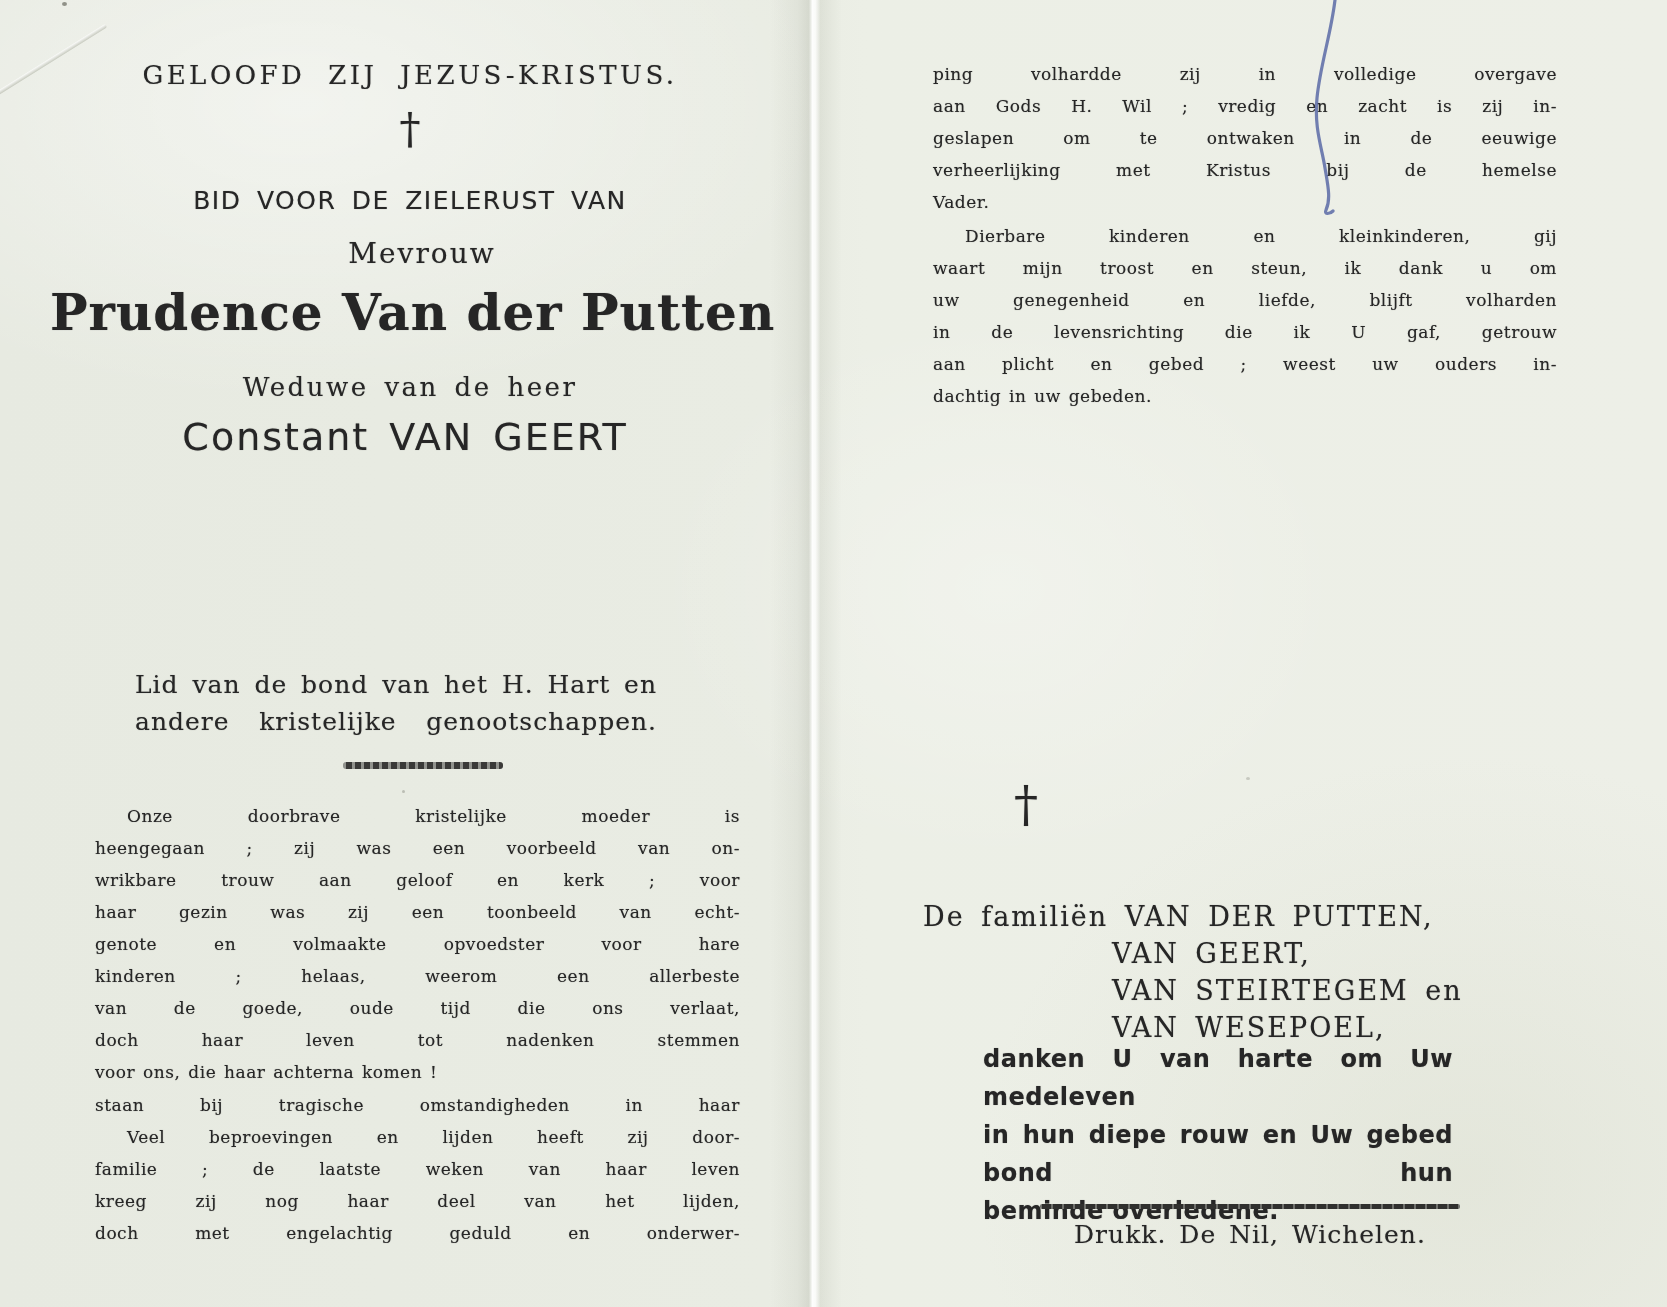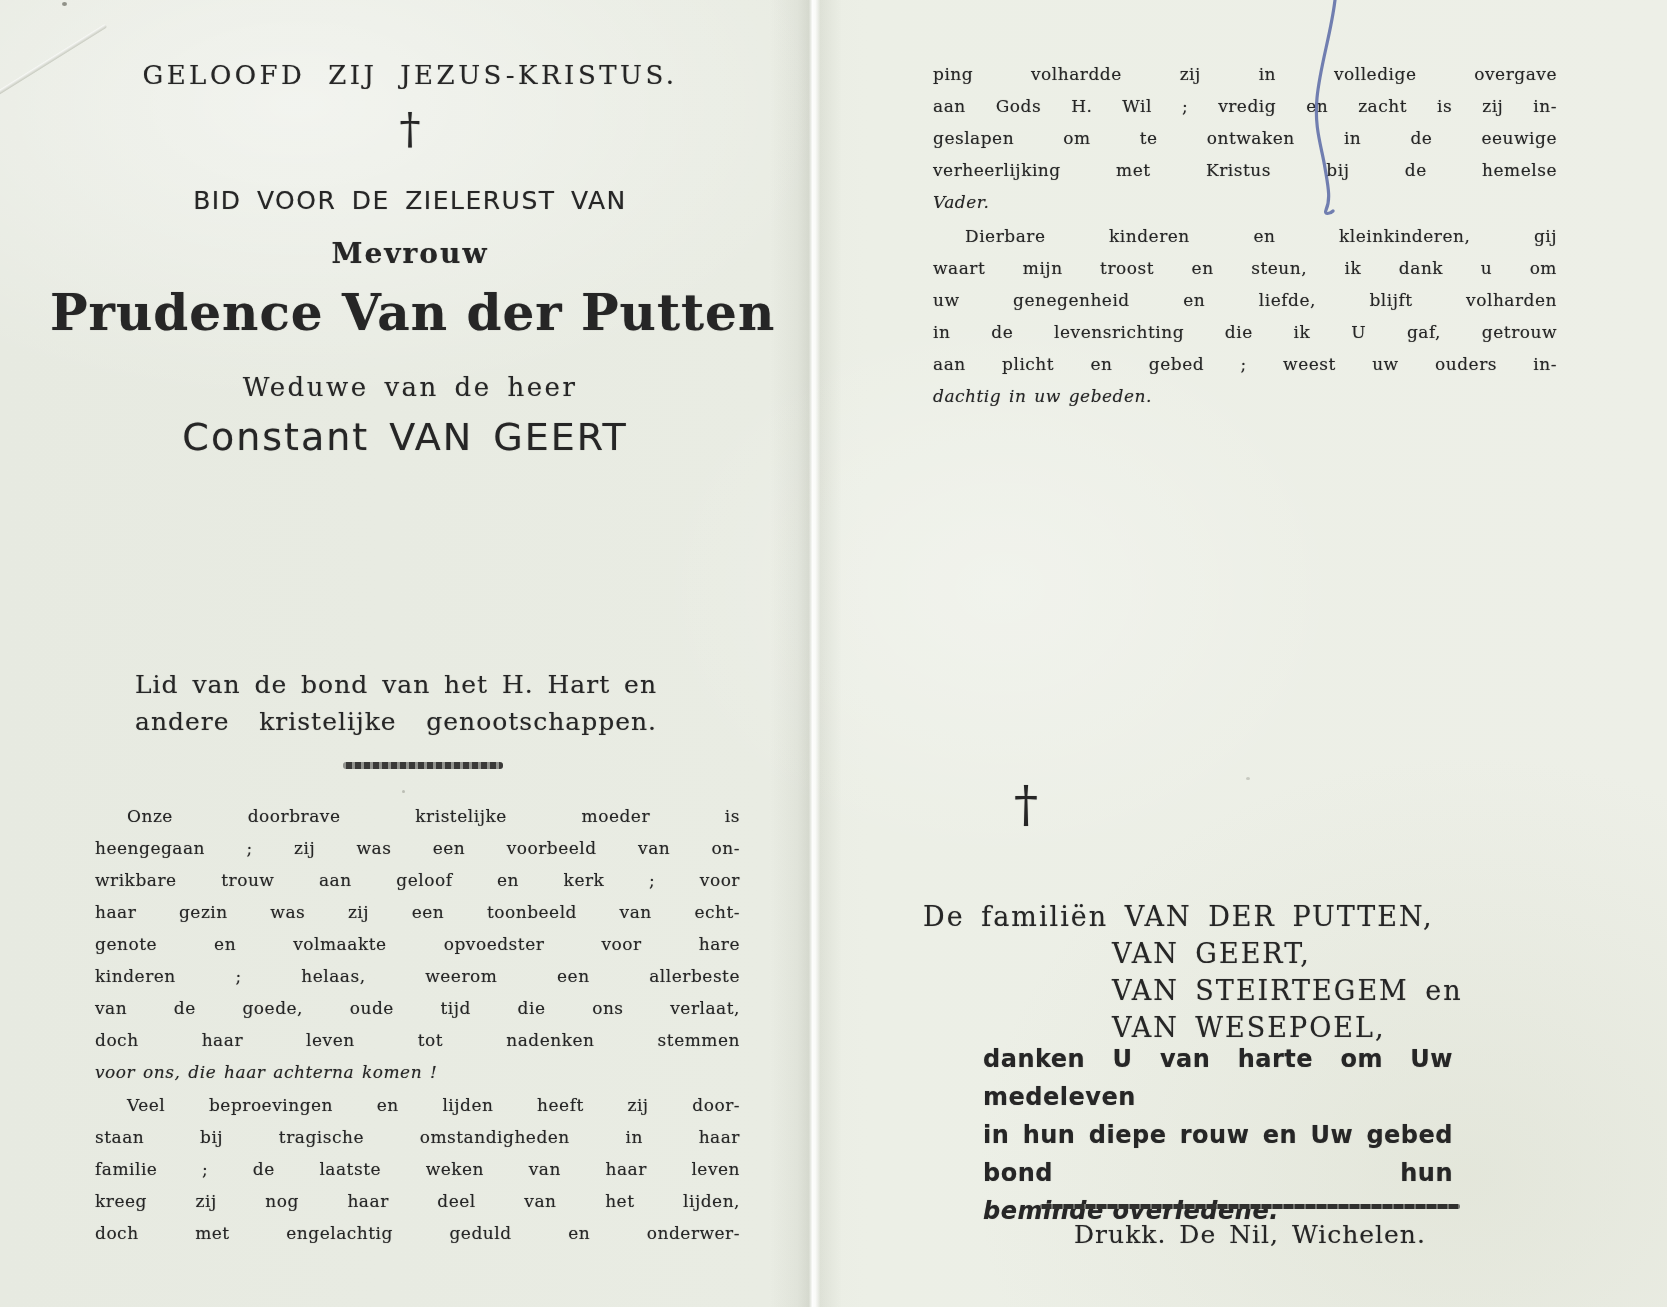--- a/index.html
+++ b/index.html
@@ -16,21 +16,21 @@
     font-family:"DejaVu Serif", serif;
   }
   .abs{position:absolute;}
   
   .serif{font-family:"DejaVu Serif", serif;}
   .sans{font-family:"DejaVu Sans", sans-serif;}
   .center{text-align:center;white-space:nowrap;}
   .body-par{font-size:17px;line-height:32px;letter-spacing:0.5px;word-spacing:2px;}
   .tline{min-height:32px;}
   .jline{text-align:justify;text-align-last:justify;-moz-text-align-last:justify;}
-  .lline{text-align:right;text-align-last:left;font-style:italic;}
+  .lline{text-align:right;text-align-last:left;}
   .indent .tline:first-child, .tline.indent{text-indent:32px;}
   .hang{padding-left:189px;}
   .ink-soft{text-shadow:0 0 1px rgba(30,30,30,0.4);}
 
   .praise{font-size:26px;letter-spacing:3.5px;word-spacing:11px;}
   .cross1{font-size:42px;}
   .pray{font-size:25px;letter-spacing:1.5px;word-spacing:6px;}
   .mevrouw{font-size:28px;letter-spacing:2px;}
   .big-name{font-size:50px;font-weight:bold;letter-spacing:1px;}
   .widow{font-size:26px;letter-spacing:2.5px;word-spacing:5px;}
@@ -70,21 +70,21 @@
 <div class="card">
 
   <div class="abs" style="left:0;top:0;width:724px;height:1307px;">
 
     <div class="abs center serif praise ink-soft" style="left:80px;top:60px;width:660px;">GELOOFD ZIJ JEZUS-KRISTUS.</div>
 
     <div class="abs center serif cross1 ink-soft" style="left:80px;top:104px;width:660px;">†</div>
 
     <div class="abs center sans pray ink-soft" style="left:80px;top:186px;width:660px;">BID VOOR DE ZIELERUST VAN</div>
 
-    <div class="abs center serif mevrouw ink-soft" style="left:80px;top:237px;width:660px;font-weight:bold;">Mevrouw</div>
+    <div class="abs center serif mevrouw ink-soft" style="left:92px;top:237px;width:660px;">Mevrouw</div>
 
     <div class="abs center serif big-name ink-soft" style="left:50px;top:283px;width:700px;">Prudence Van der Putten</div>
 
     <div class="abs center serif widow ink-soft" style="left:80px;top:372px;width:660px;">Weduwe van de heer</div>
 
     <div class="abs center sans husband ink-soft" style="left:55px;top:415px;width:700px;">Constant VAN GEERT</div>
 
 
     <div class="abs serif body-par membership ink-soft" style="left:135px;top:666px;width:522px;">
         <div class="tline jline">Lid van de bond van het H. Hart en</div>
@@ -99,22 +99,22 @@
         <div class="tline jline">wrikbare trouw aan geloof en kerk ; voor</div>
         <div class="tline jline">haar gezin was zij een toonbeeld van echt-</div>
         <div class="tline jline">genote en volmaakte opvoedster voor hare</div>
         <div class="tline jline">kinderen ; helaas, weerom een allerbeste</div>
         <div class="tline jline">van de goede, oude tijd die ons verlaat,</div>
         <div class="tline jline">doch haar leven tot nadenken stemmen</div>
         <div class="tline lline">voor ons, die haar achterna komen !</div>
       </div>
 
     <div class="abs serif body-par ink-soft" style="left:95px;top:1089px;width:645px;">
+        <div class="tline jline">staan bij tragische omstandigheden in haar</div>
         <div class="tline jline indent">Veel beproevingen en lijden heeft zij door-</div>
-        <div class="tline jline">staan bij tragische omstandigheden in haar</div>
         <div class="tline jline">familie ; de laatste weken van haar leven</div>
         <div class="tline jline">kreeg zij nog haar deel van het lijden,</div>
         <div class="tline jline">doch met engelachtig geduld en onderwer-</div>
       </div>
   </div>
 
   <div class="abs" style="left:810px;top:0;width:857px;height:1307px;">
 
     <div class="abs serif body-par ink-soft" style="left:123px;top:58px;width:624px;">
         <div class="tline jline">ping volhardde zij in volledige overgave</div>

